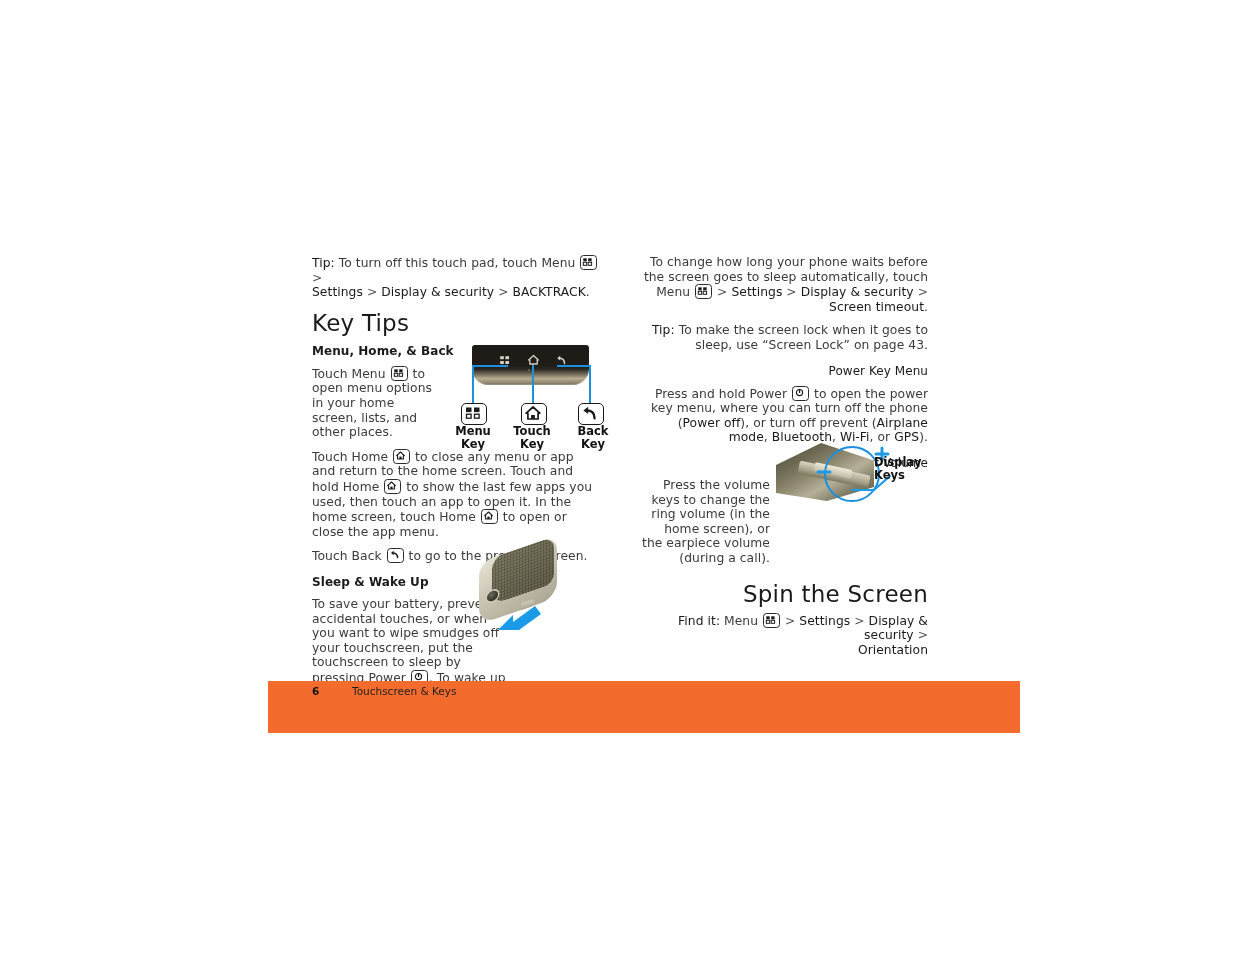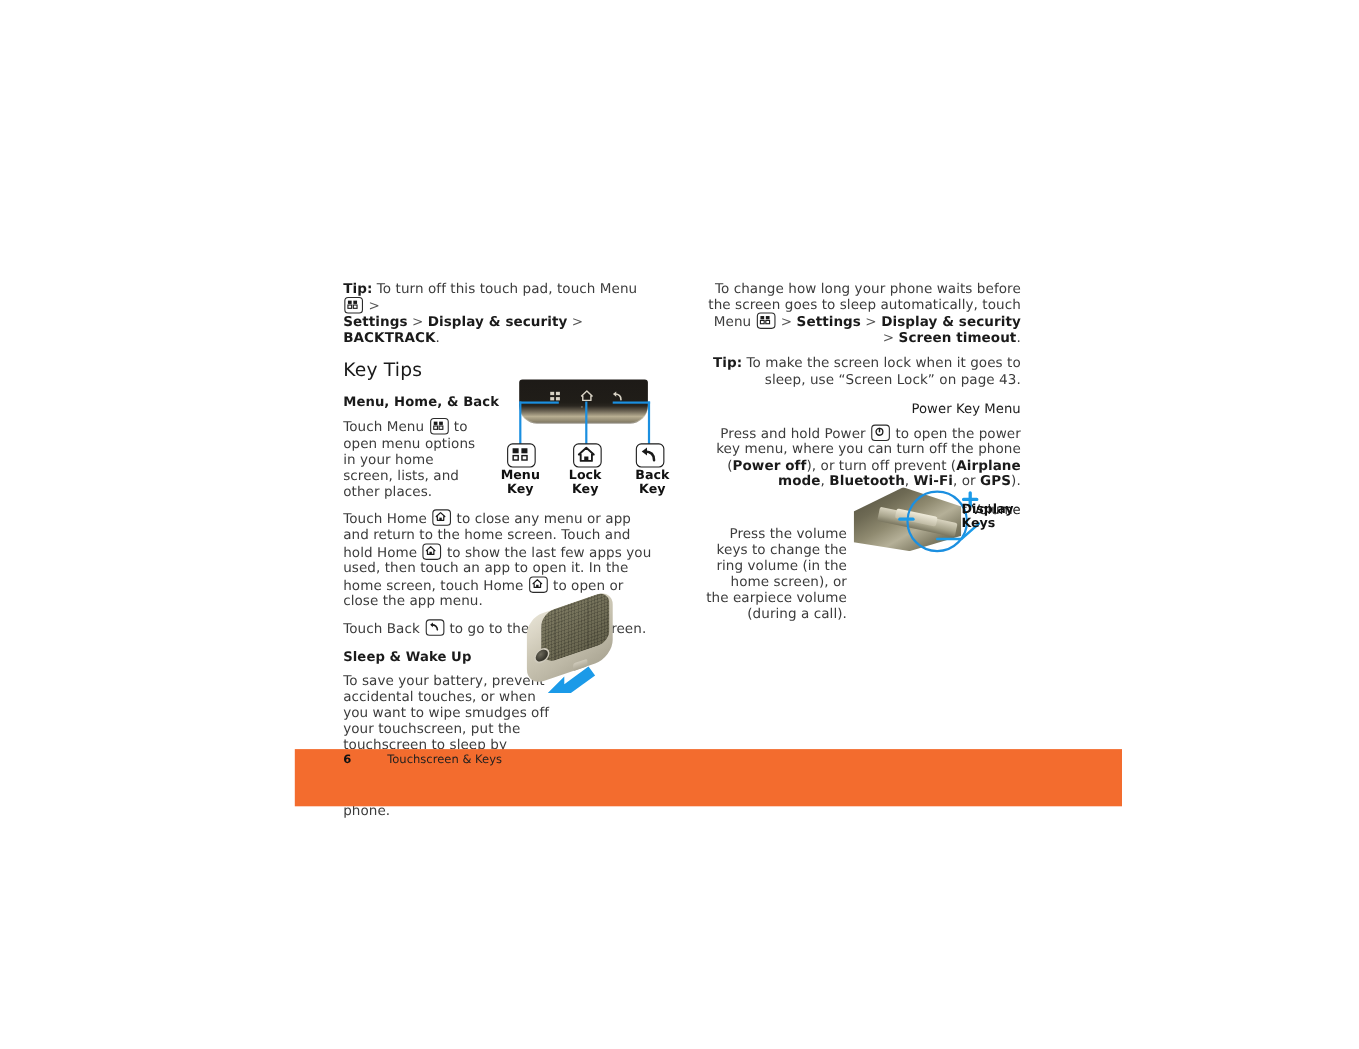--- a/index.html
+++ b/index.html
@@ -36,37 +36,37 @@
 
   
   p {
     margin: 0 0 9px 0;
     font-size: 12.3px;
     line-height: 14.6px;
     color: #3b3b3b;
     letter-spacing: 0.005em;
   }
   .h1 {
-    font-size: 17px;
+    font-size: 23px;
     line-height: 20px;
     color: #1a1a1a;
     margin: 13px 0 9px 0;
     font-weight: normal;
     letter-spacing: 0.01em;
   }
   .h2 {
     font-size: 12px;
     line-height: 15px;
     color: #1a1a1a;
     margin: 11px 0 7px 0;
     font-weight: bold;
     letter-spacing: 0.005em;
   }
   .h2.thin { font-weight: normal; }
-  b, strong { color: #1a1a1a; font-weight: bold; }
+  b, strong { color: #1a1a1a; font-weight: normal; }
   .gt { color: #555; font-weight: normal; }
 
   
   .keyicon {
     display: inline-block;
     vertical-align: -3px;
     width: 15px;
     height: 13px;
     border: 1.2px solid #2b2b2b;
     border-radius: 3.5px;
@@ -366,21 +366,21 @@
         <path d="M15.6 14.4 C15.6 8.6 12.0 6.4 7.4 6.4" fill="none" stroke="#1a1a1a" stroke-width="2.3" stroke-linecap="round"></path>
         <path d="M9.2 2.8 L4.4 6.4 L9.2 10.0 Z" fill="#1a1a1a"></path>
       </svg>
     </div>
 
     <div class="calllabel" style="left:-13px; top:80px;">
       <span>Menu</span><br>
       <span>Key</span>
     </div>
     <div class="calllabel" style="left:46px; top:80px;">
-      <span>Lock</span><br>
+      <span>Touch</span><br>
       <span>Key</span>
     </div>
     <div class="calllabel" style="left:107px; top:80px;">
       <span>Back</span><br>
       <span>Key</span>
     </div>
   </div>
 
   <div class="sleep-ill">
     <div class="sleep-body"></div>
@@ -417,22 +417,33 @@
             <circle cx="6.5" cy="5.6" r="3.1" fill="none" stroke="#1a1a1a" stroke-width="1.2"></circle>
             <rect x="5.9" y="1.9" width="1.3" height="4.1" fill="#1a1a1a"></rect>
           </svg>
       </span><span> to open the power key menu, where you can turn off the phone (</span><b>Power off</b><span>), or turn off prevent (</span><b>Airplane mode</b><span>, </span><b>Bluetooth</b><span>, </span><b>Wi-Fi</b><span>, or </span><b>GPS</b><span>).</span>
     </p>
 
     <div class="h2 thin">Adjust Volume</div>
 
     <p style="width:130px">Press the volume keys to change the ring volume (in the home screen), or the earpiece volume (during a call).</p>
 
-
-
+    <div class="h1" style="margin-top:18px">Spin the Screen</div>
+
+
+    <p>
+      <b>Find it:</b><span> Menu </span><span class="keyicon">
+        <svg width="13" height="11" viewBox="0 0 13 11">
+            <rect x="2.3" y="2.3" width="3.4" height="3" fill="#1a1a1a"></rect>
+            <rect x="7.2" y="2.3" width="3.4" height="3" fill="#1a1a1a"></rect>
+            <rect x="2.3" y="6.3" width="3.4" height="3" fill="none" stroke="#1a1a1a" stroke-width="1"></rect>
+            <rect x="7.2" y="6.3" width="3.4" height="3" fill="none" stroke="#1a1a1a" stroke-width="1"></rect>
+          </svg>
+      </span><span class="gt"> &gt; </span><b>Settings</b><span class="gt"> &gt; </span><b>Display &amp; security</b><span class="gt"> &gt; </span><br><b>Orientation</b>
+    </p>
   </div>
 
   <div class="vol-ill">
     <div class="vol-phone"></div>
     <div class="vol-strip"></div>
     <div class="vol-rockers"></div>
     <div class="vol-circle"></div>
     <svg width="88" height="62" style="position:absolute;left:40px;top:2px">
       <path d="M60 14 L72 14 M66 8 L66 20" stroke="#1b9ae8" stroke-width="3" stroke-linecap="round"></path>
       <path d="M2 32 L14 32" stroke="#1b9ae8" stroke-width="3" stroke-linecap="round"></path>

